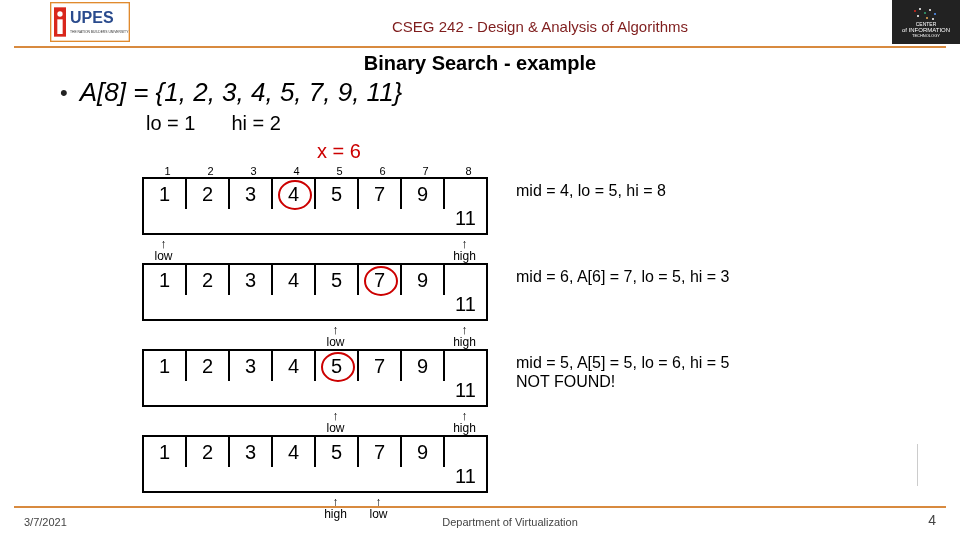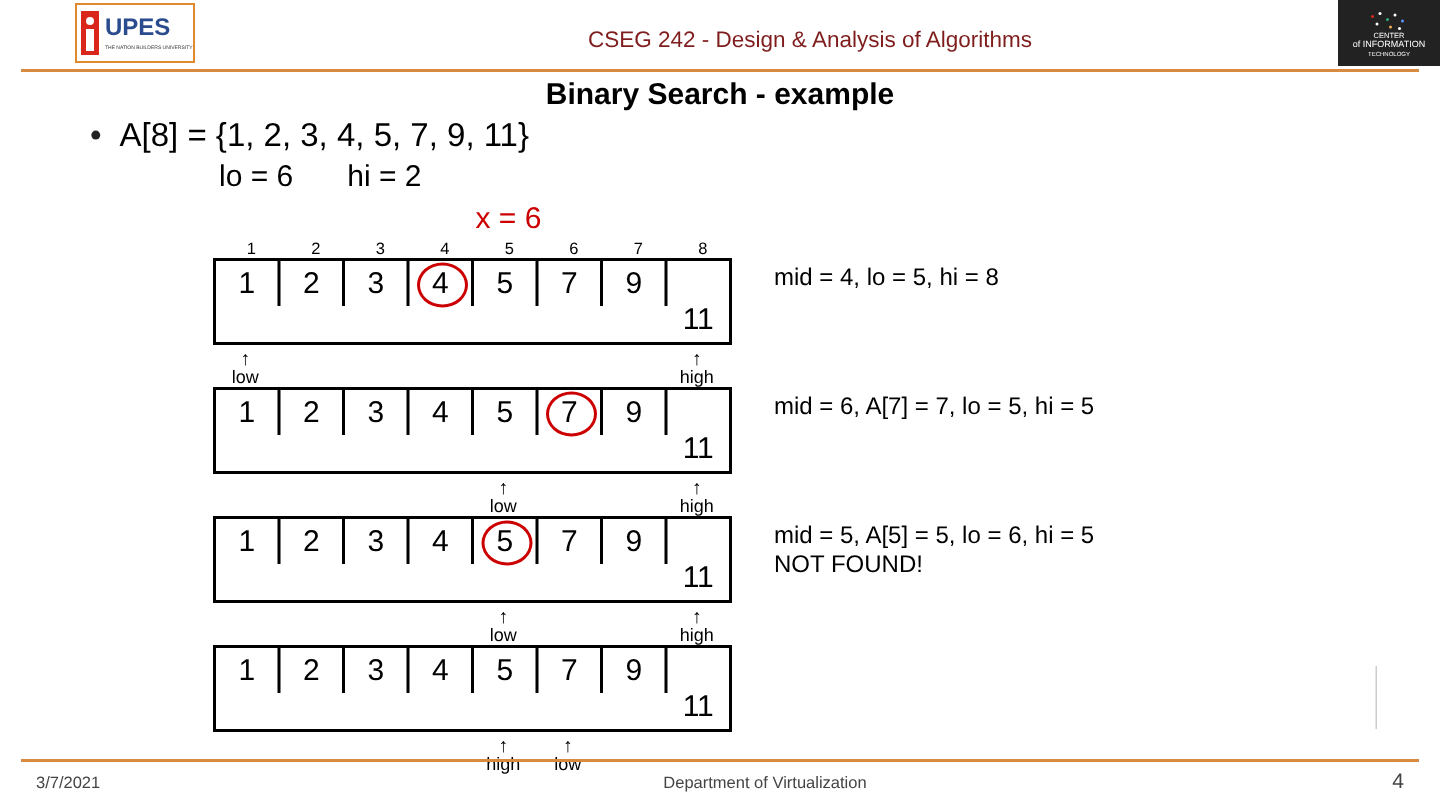--- a/index.html
+++ b/index.html
@@ -58,21 +58,21 @@
     font-size: 20px;
     padding: 4px 0 2px 0;
   }
   .content {
     padding: 0 60px;
     font-family: Arial, sans-serif;
     font-size: 18px;
   }
   .bullet-line { display:flex; align-items:center; gap:12px; margin-bottom:4px; }
   .bullet { font-size:22px; color:#222; }
-  .arr-stmt { font-size:22px; }
+  .arr-stmt { font-size:26px;font-style:italic; }
   .vars-line { display:flex; gap:36px; padding-left:86px; font-size:20px; margin-bottom:2px;}
   .xvar { color:#c00;margin-top:28px; }
   .idx-row { display:flex; padding-left:86px; font-size:11px; gap:0; margin-bottom:0;}
   .idx-row span { width:43px; text-align:center; }
   .row { display:flex; align-items:flex-start; padding-left:82px; margin-bottom:2px;}
   .cells { display:flex; border:2px solid #000; }
   .cell { width:41px; height:30px; border-right:2px solid #000; display:flex; align-items:center; justify-content:center; font-size:20px; position:relative; }
   .cell:last-child { border-right:none;margin-top:24px; }
   .circle { position:absolute; width:30px; height:26px; border:2px solid #c00; border-radius:50%; top:1px; left:5px; }
   .note { margin-left:28px; font-size:16px; line-height:1.2; padding-top:4px;}
@@ -129,21 +129,21 @@
 <div class="hrule"></div>
 
 <div class="slide-title">Binary Search - example</div>
 
 <div class="content">
   <div class="bullet-line">
     <span class="bullet">•</span>
     <span class="arr-stmt">A[8] = {1, 2, 3, 4, 5, 7, 9, 11}</span>
   </div>
   <div class="vars-line">
-    <span>lo = 6</span>
+    <span>lo = 1</span>
     <span>hi = 2</span>
     <span class="xvar">x = 6</span>
   </div>
   <div class="idx-row" id="idx-row">
       <span>1</span>
       <span>2</span>
       <span>3</span>
       <span>4</span>
       <span>5</span>
       <span>6</span>
@@ -184,21 +184,21 @@
         <div class="cells">
           <div class="cell">1</div>
           <div class="cell">2</div>
           <div class="cell">3</div>
           <div class="cell">4</div>
           <div class="cell">5</div>
           <div class="cell">7<div class="circle"></div></div>
           <div class="cell">9</div>
           <div class="cell">11</div>
         </div>
-        <div class="note">mid = 6, A[7] = 7, lo = 5, hi = 5</div>
+        <div class="note">mid = 6, A[6] = 7, lo = 5, hi = 3</div>
       </div>
       <div class="ptrs">
         <div class="ptr"></div>
         <div class="ptr"></div>
         <div class="ptr"></div>
         <div class="ptr"></div>
         <div class="ptr">
           <div class="uparr">↑</div>
           <div>low</div>
         </div>

